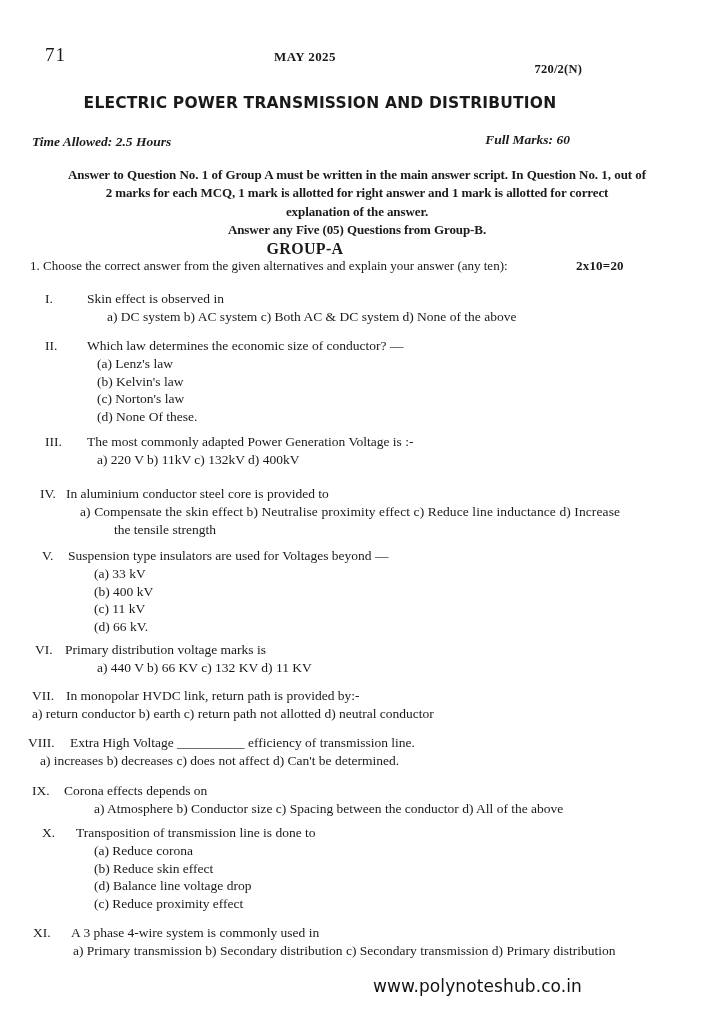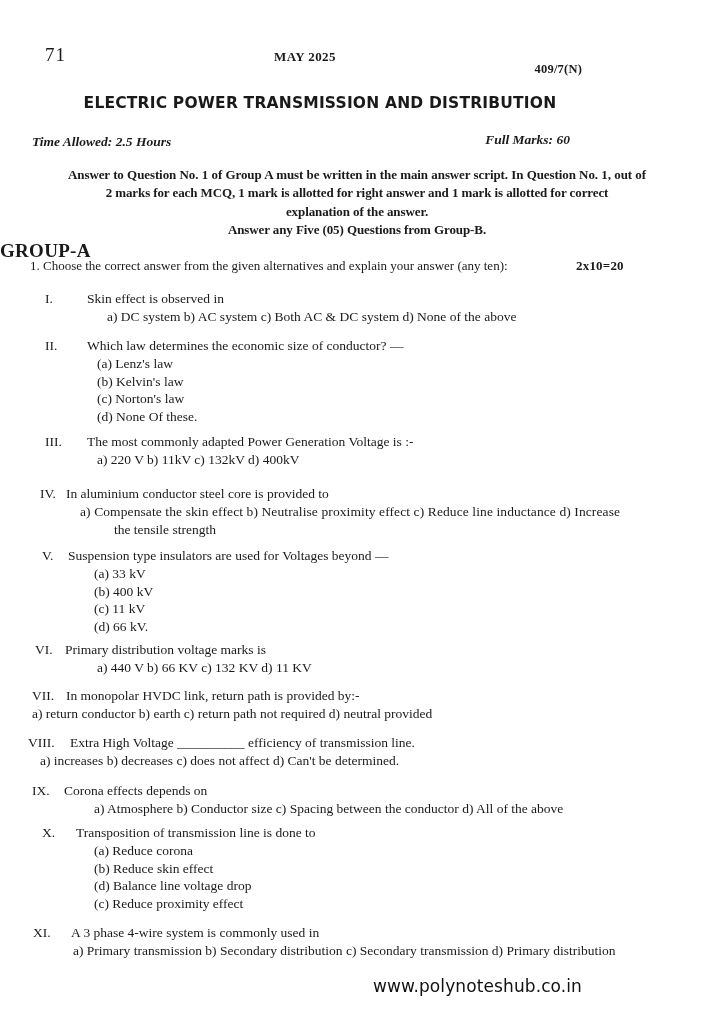--- a/index.html
+++ b/index.html
@@ -132,21 +132,22 @@
     letter-spacing: -0.1px;
   }
   .instructions .ln { display: block; }
   .instructions .ln.just {
     text-align: justify;
     text-align-last: justify;
   }
 
   .groupa {
     left: 0; right: 0; top: 240px;
-    font-size: 19px;
+    text-align: center;
+    font-size: 16px;
     font-weight: 700;
     letter-spacing: 0.3px;
   }
 
   .q1line {
     left: 30px; top: 258px;
     width: 660px;
     font-size: 13px;
   }
   .q1line .marks {
@@ -184,21 +185,21 @@
 </head>
 <body>
 
 <div id="page">
 
 
   <div id="content">
 
     <div class="abs pageno">71</div>
     <div class="abs session">MAY 2025</div>
-    <div class="abs papercode">409/7(N)</div>
+    <div class="abs papercode">720/2(N)</div>
     <div class="abs maintitle">ELECTRIC POWER TRANSMISSION AND DISTRIBUTION</div>
     <div class="abs timeallowed">Time Allowed: 2.5 Hours</div>
     <div class="abs fullmarks">Full Marks: 60</div>
 
     <div class="abs instructions">
       <span class="ln just">Answer to Question No. 1 of Group A must be written in the main answer script. In Question No. 1, out of</span>
       <span class="ln">2 marks for each MCQ, 1 mark is allotted for right answer and 1 mark is allotted for correct</span>
       <span class="ln">explanation of the answer.</span>
       <span class="ln">Answer any Five (05) Questions from Group-B.</span>
     </div>
@@ -256,21 +257,21 @@
     <div class="abs qblock" style="left:35px; top:641px;">
       <span class="stem"><span class="roman" style="width:30px;">VI.</span><span>Primary distribution voltage marks is</span></span>
       <span class="opts">
         <span class="opt-line ind-a">a)   440 V    b) 66 KV    c) 132 KV   d) 11 KV</span>
       </span>
     </div>
 
     <div class="abs qblock" style="left:32px; top:687px;">
       <span class="stem"><span class="roman" style="width:34px;">VII.</span><span>In monopolar HVDC link, return path is provided by:-</span></span>
       <span class="opts">
-        <span class="opt-line ind-0">a) return conductor  b) earth  c) return path not required    d) neutral provided</span>
+        <span class="opt-line ind-0">a) return conductor  b) earth  c) return path not allotted    d) neutral conductor</span>
       </span>
     </div>
 
     <div class="abs qblock" style="left:28px; top:734px;">
       <span class="stem"><span class="roman" style="width:42px;">VIII.</span><span>Extra High Voltage __________ efficiency of transmission line.</span></span>
       <span class="opts">
         <span class="opt-line" style="padding-left:12px;">a) increases   b) decreases   c) does not affect  d) Can't be determined.</span>
       </span>
     </div>
 

